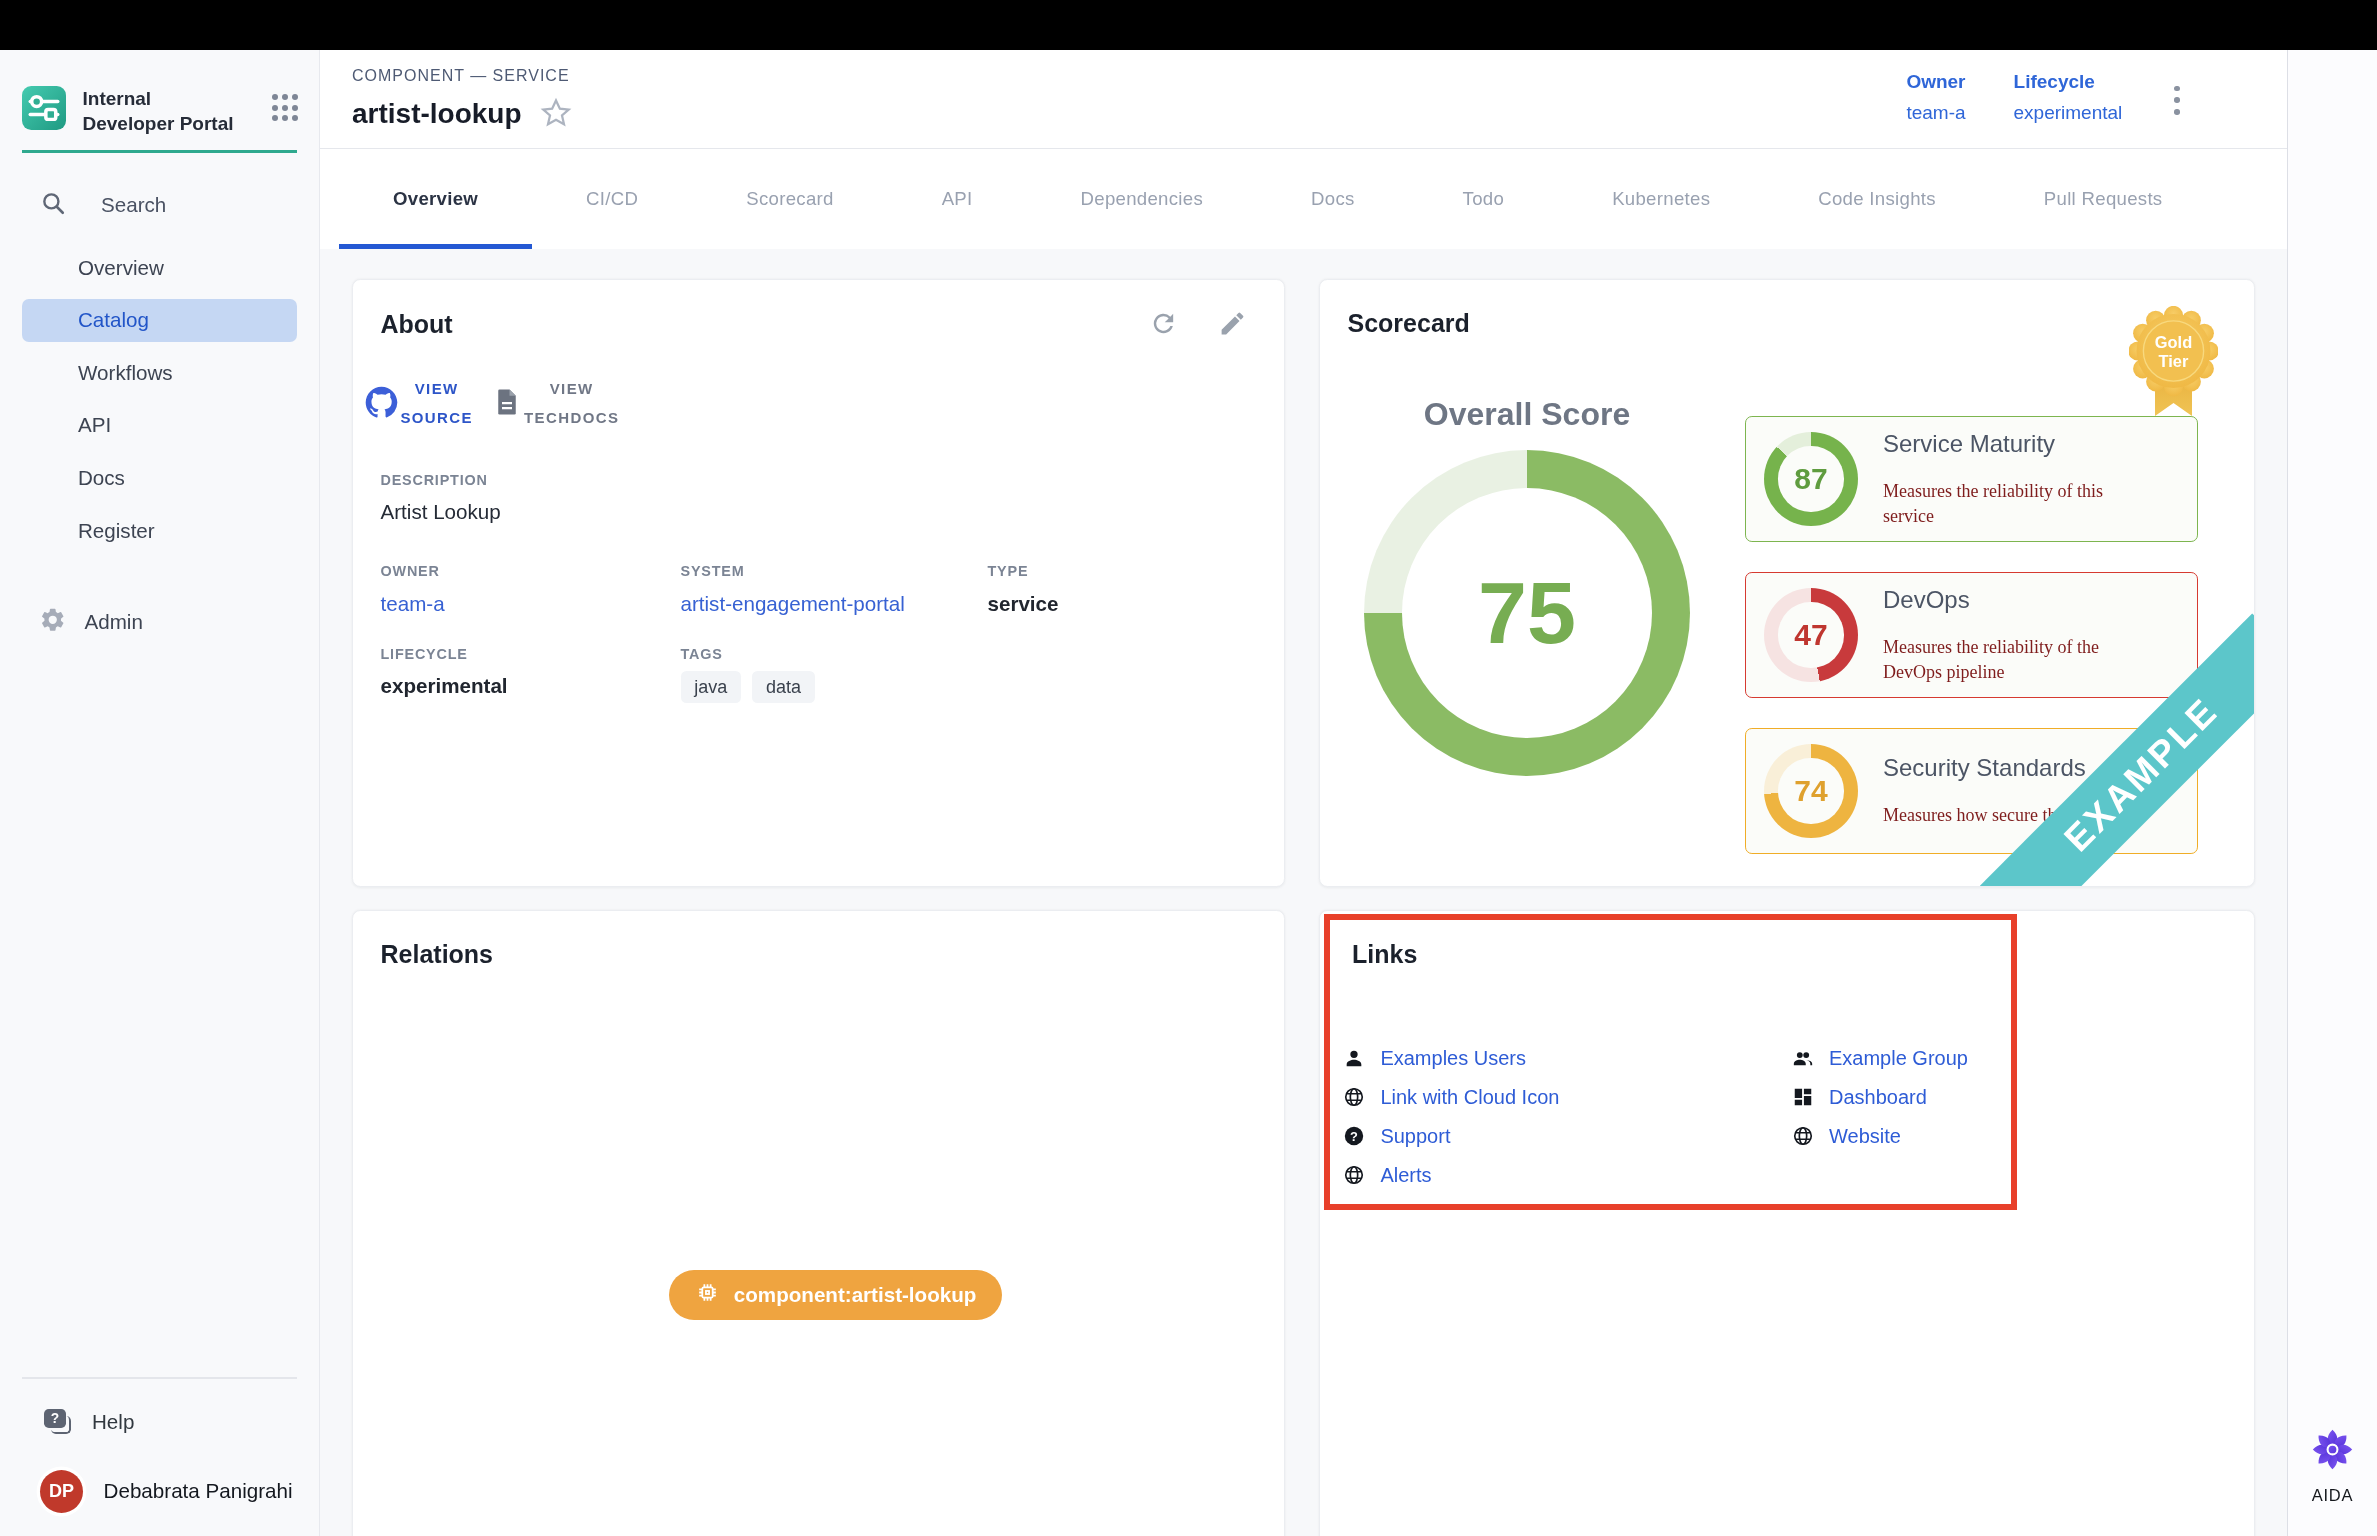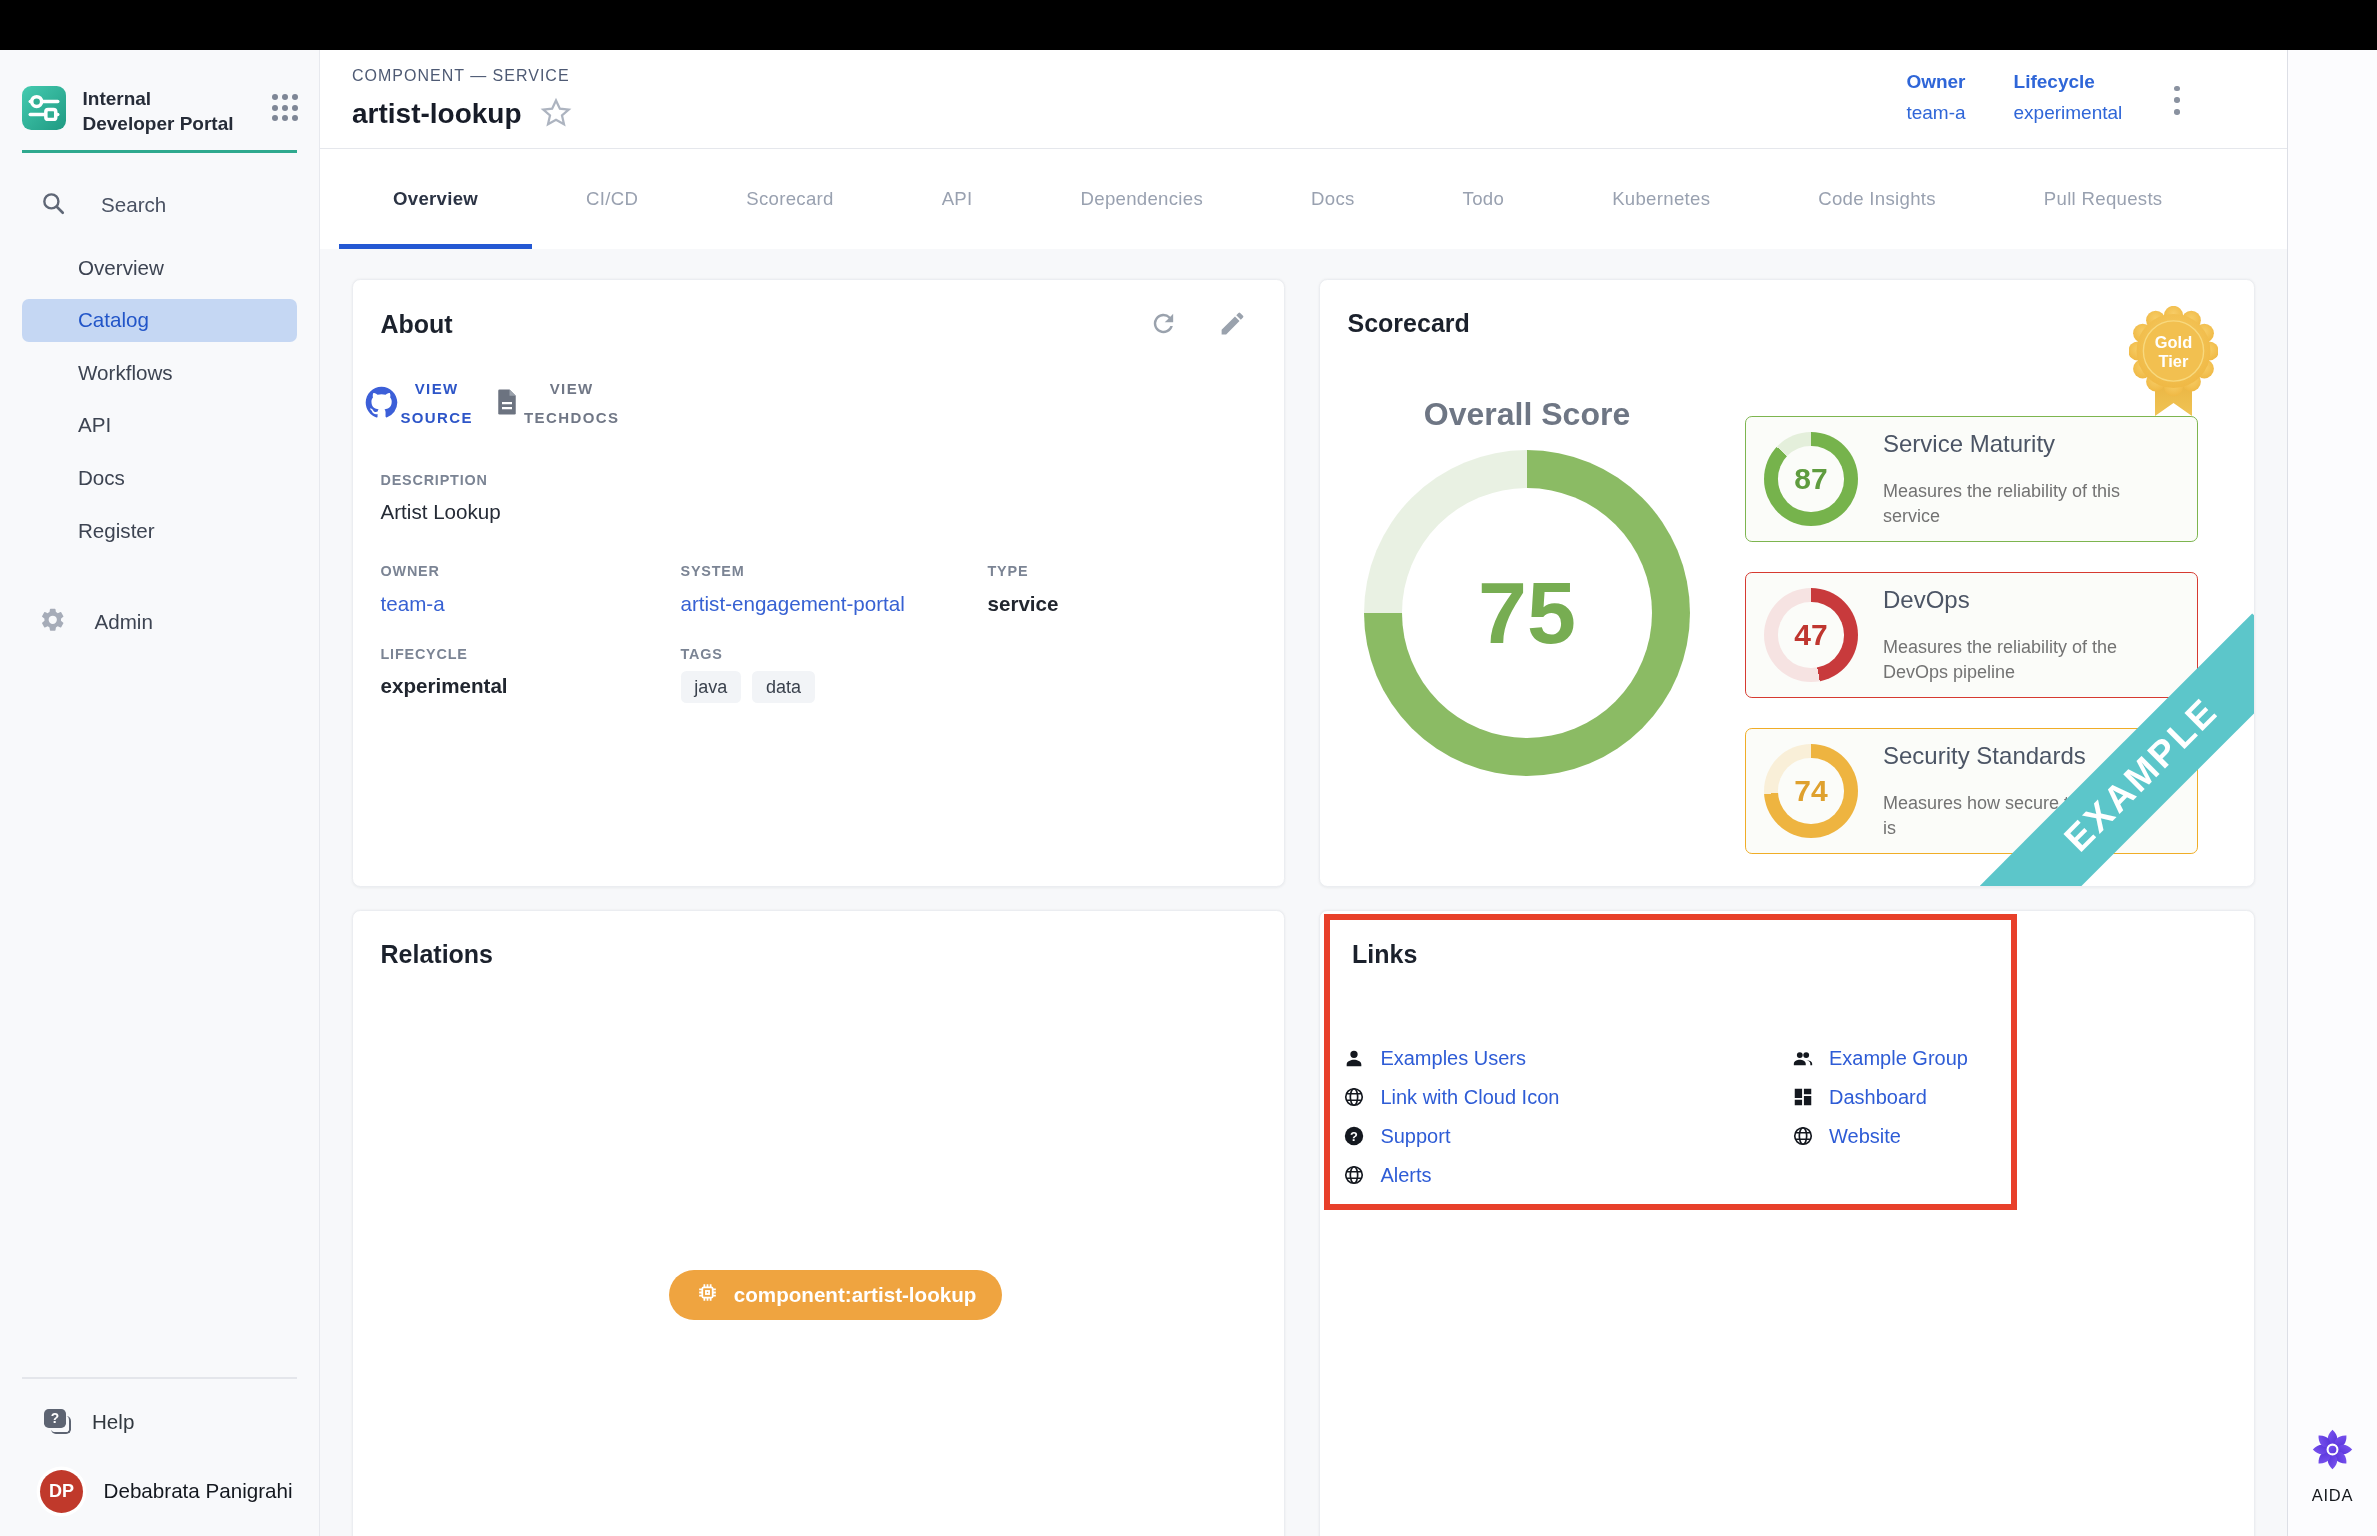--- a/index.html
+++ b/index.html
@@ -17,21 +17,21 @@
   .apps-grid { margin-left:auto; margin-top:8.3px; display:grid; grid-template-columns:repeat(3,6.2px);
                grid-gap:4.1px; cursor:pointer; }
   .apps-grid i { width:6.2px; height:6.2px; border-radius:50%; background:#7e8696; }
   .teal-rule { height:3.4px; background:#2fa98e; margin:13.8px 22px 0; }
   .search-row { display:flex; align-items:center; gap:35px; padding-left:40px; margin-top:36px;
                 height:32px; font-size:20.6px; color:#4a5263; cursor:pointer; }
   .nav { margin-top:25px; }
   .nav-item { height:43px; margin:0 22px 9.6px; border-radius:6.9px; display:flex; align-items:center;
               padding-left:56px; font-size:20.6px; color:#3d4452; cursor:pointer; }
   .nav-item.active { background:#c5d7f3; color:#2255c8; font-weight:500; }
-  .admin-row { display:flex; align-items:center; gap:28px; padding-left:39px; margin-top:43px;
+  .admin-row { display:flex; align-items:center; gap:18px; padding-left:39px; margin-top:43px;
                height:34px; font-size:20.6px; color:#3d4452; cursor:pointer; }
   .sidebar-bottom { margin-top:auto; }
   .side-divider { height:1.4px; background:#e4e6eb; margin:0 22px; }
   .help-row { display:flex; align-items:center; gap:19px; padding-left:44px; margin-top:26px;
               height:34px; font-size:20.6px; color:#31383f; cursor:pointer; }
   .help-bubble { position:relative; width:29px; height:25px; flex:none; }
   .help-bubble .b1 { position:absolute; left:0; top:0; width:22px; height:19px; background:#5d6472;
                      border-radius:4.8px; color:#fff; font-size:13.8px; font-weight:700;
                      display:flex; align-items:center; justify-content:center; }
   .help-bubble .b2 { position:absolute; left:6.9px; top:6.9px; width:20.6px; height:18px;
@@ -99,21 +99,21 @@
   .sc-items { position:absolute; left:425px; top:136px; width:453px; }
   .sc-item { height:126px; border:1.4px solid #ccc; border-radius:6.9px; background:#fbfcf9;
              display:flex; align-items:center; padding:0 18px; margin-bottom:30px; }
   .ring { width:94px; height:94px; border-radius:50%; position:relative; flex:none; }
   .ring::before { content:""; position:absolute; left:14.4px; top:14.4px; right:14.4px; bottom:14.4px;
                   background:#fbfcf9; border-radius:50%; }
   .ring-num { position:absolute; inset:0; display:flex; align-items:center; justify-content:center;
               font-size:30px; font-weight:700; }
   .sc-text { margin-left:25px; }
   .sc-item-title { font-size:24px; font-weight:500; color:#4c5565; }
-  .sc-item-desc { font-size:18px; color:#737373; margin-top:21px; line-height:1.35; max-width:275px; }
+  .sc-item-desc { font-size:18px; color:#7f1d1d; margin-top:21px; line-height:1.35; max-width:275px;font-family:Liberation Serif, serif; }
   .gold-badge { position:absolute; right:36px; top:26px; width:89px; }
   .ribbon { position:absolute; width:385px; height:72px; left:629px; top:459px; transform:rotate(-45deg);
             background:#5cc6ca; color:#fff; font-size:37px; font-weight:700; letter-spacing:2.8px;
             display:flex; align-items:center; justify-content:center; }
 
   
   #card-relations { left:32px; top:661px; width:933px; height:715px; }
   .rel-head { padding:29px 0 0 27.5px; }
   .entity-chip { position:absolute; left:316px; top:359px; height:50px; padding:0 26px; border-radius:25px;
                  background:#efa440; color:#fff; font-size:20.6px; font-weight:700;

